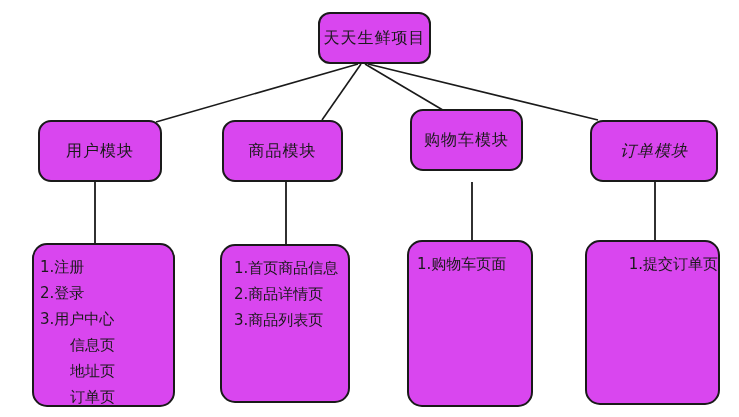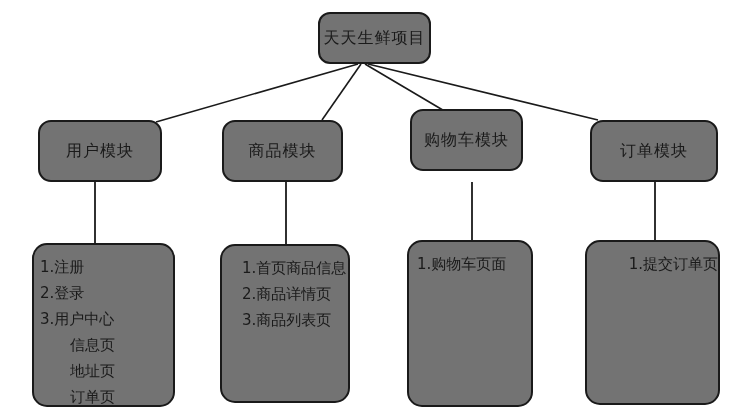--- a/index.html
+++ b/index.html
@@ -20,48 +20,48 @@
     left: 0;
     top: 0;
     width: 739px;
     height: 417px;
   }
   .node {
     position: absolute;
     box-sizing: border-box;
     border: 2px solid #1a1a1a;
     border-radius: 13px;
-    background: #737373;
+    background: #d946ef;
     color: #1a1a1a;
   }
   .module {
     display: flex;
     align-items: center;
     justify-content: center;
     font-size: 16px;
     letter-spacing: 1px;
     white-space: nowrap;
   }
   .root-node {
     left: 318px; top: 12px; width: 113px; height: 52px;
     border-radius: 12px;
   }
   .mod-user  { left: 38px;  top: 120px; width: 124px; height: 62px; }
   .mod-goods { left: 222px; top: 120px; width: 121px; height: 62px; }
   .mod-cart  { left: 410px; top: 109px; width: 113px; height: 62px; }
-  .mod-order { left: 590px; top: 120px; width: 128px; height: 62px; }
+  .mod-order { left: 590px; top: 120px; width: 128px; height: 62px; font-style: italic; }
 
   .pages {
     font-size: 15px;
     line-height: 26px;
     padding-top: 9px;
     border-radius: 15px;
   }
   .pages-user  { left: 32px;  top: 243px; width: 143px; height: 164px; padding-left: 6px; }
-  .pages-goods { left: 220px; top: 244px; width: 130px; height: 159px; padding-left: 20px; }
+  .pages-goods { left: 220px; top: 244px; width: 130px; height: 159px; padding-left: 12px; }
   .pages-cart  { left: 407px; top: 240px; width: 126px; height: 167px; padding-left: 8px; }
   .pages-order { left: 585px; top: 240px; width: 135px; height: 165px; padding-left: 16px; text-align: right; }
 
   .page-line {
     white-space: nowrap;
   }
   .page-line.indent {
     padding-left: 30px;
   }
 </style>

